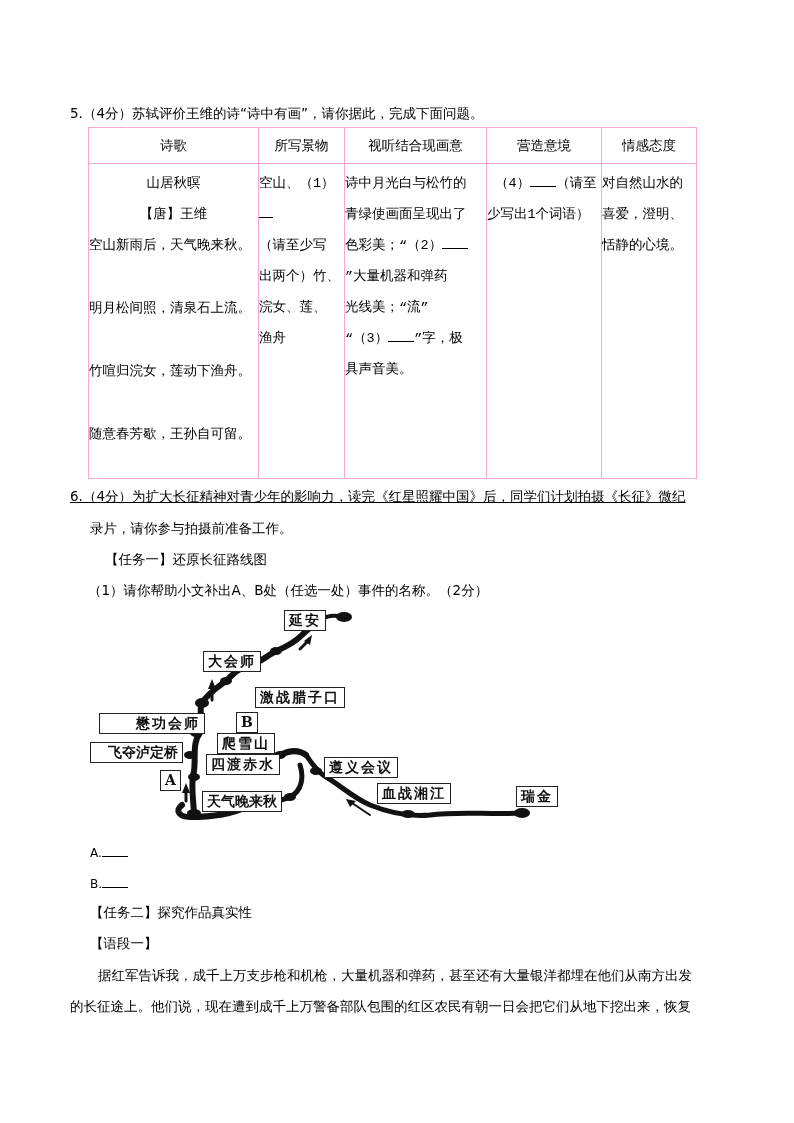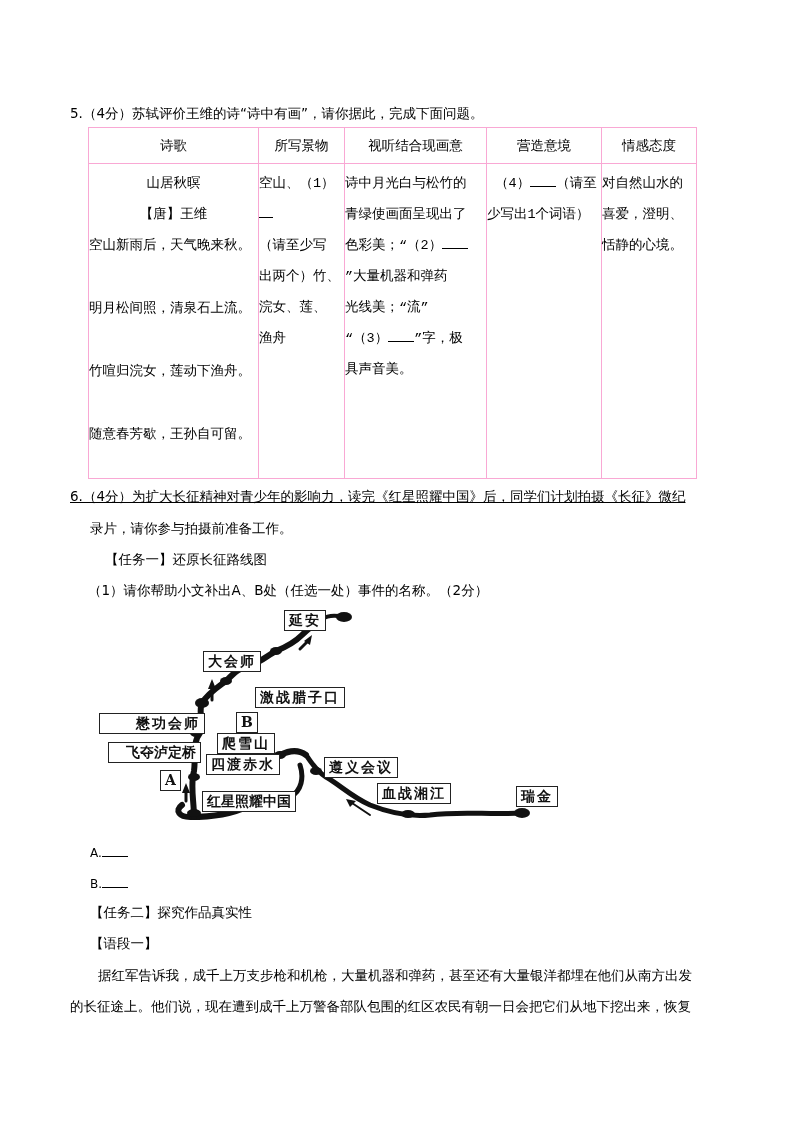--- a/index.html
+++ b/index.html
@@ -138,26 +138,26 @@
       <ellipse cx="318" cy="209" rx="7" ry="4"></ellipse>
       <ellipse cx="432" cy="208" rx="8" ry="5"></ellipse>
     </g>
   </svg>
   <div class="lbl" style="left:194px; top:5px;">延安</div>
   <div class="lbl" style="left:113px; top:46px;">大会师</div>
   <div class="lbl" style="left:165px; top:82px;">激战腊子口</div>
   <div class="lbl" style="left:9px; top:108px;padding-left:36px;">懋功会师</div>
   <div class="lbl" style="left:146px; top:107px; letter-spacing:0;">B</div>
   <div class="lbl" style="left:127px; top:128px;">爬雪山</div>
-  <div class="lbl" style="left:18px; top:137px; letter-spacing:0;padding-left:17px;">飞夺泸定桥</div>
+  <div class="lbl" style="left:0; top:137px; letter-spacing:0;padding-left:17px;">飞夺泸定桥</div>
   <div class="lbl" style="left:116px; top:149px;">四渡赤水</div>
   <div class="lbl" style="left:234px; top:152px;text-align:center;">遵义会议</div>
   <div class="lbl" style="left:70px; top:165px; letter-spacing:0;">A</div>
   <div class="lbl" style="left:287px; top:178px;">血战湘江</div>
-  <div class="lbl" style="left:112px; top:186px; letter-spacing:0;">红星照耀中国</div>
+  <div class="lbl" style="left:112px; top:186px; letter-spacing:0;">天气晚来秋</div>
   <div class="lbl" style="left:406px; top:181px;margin-left:20px;">瑞金</div>
 </div>
 
 <div class="abs line" style="left:90px; top:843px; font-size:12px;">
   <span>A.</span><span class="blank"></span>
 </div>
 <div class="abs line" style="left:90px; top:874px; font-size:12px;">
   <span>B.</span><span class="blank"></span>
 </div>
 

